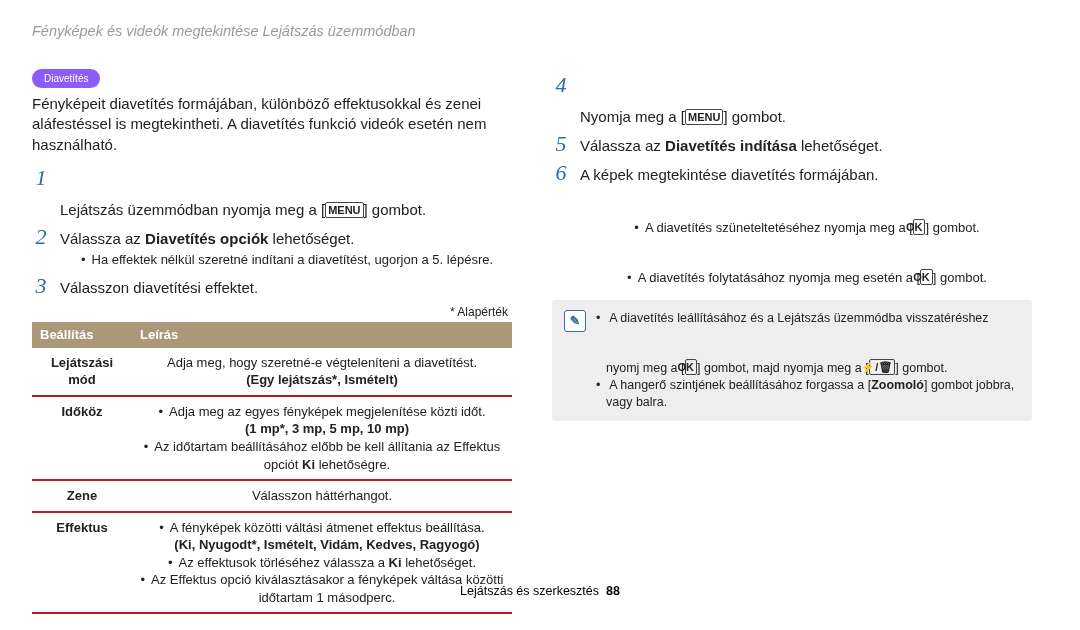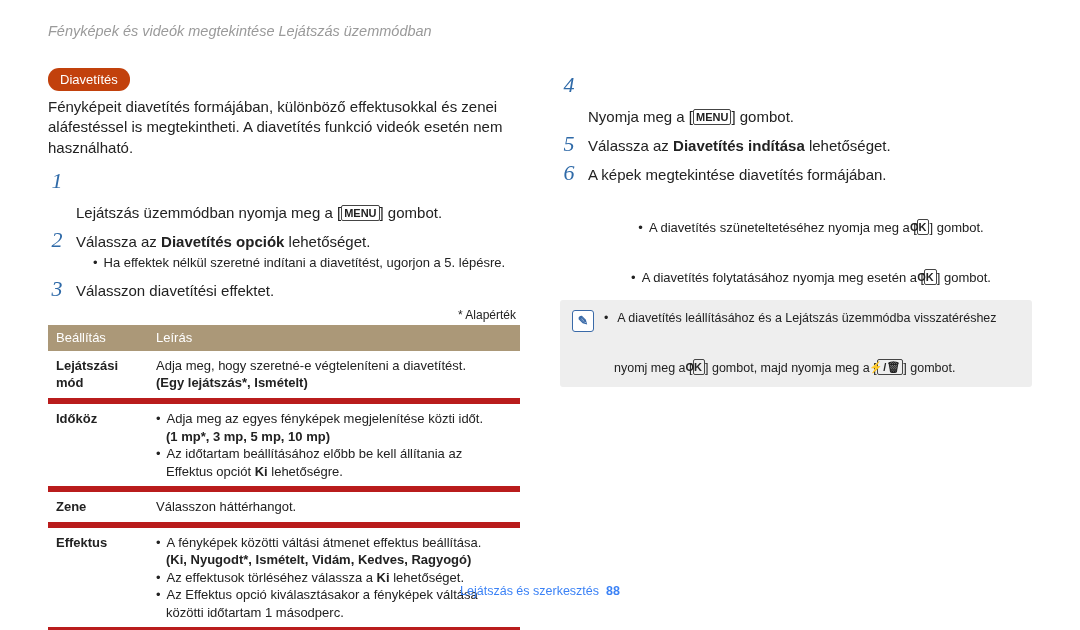--- a/index.html
+++ b/index.html
@@ -1,41 +1,41 @@
 <!DOCTYPE html>
 <html><head>
 <meta charset="utf-8">
 <style>
   html,body{margin:0;padding:0;width:1080px;height:630px;font-family:Arial,Helvetica,sans-serif;background:#fff;color:#222;font-size:14px;line-height:1.35;}
-  .page{padding:22px 48px 0 48px;position:relative;height:608px;box-sizing:border-box;}
+  .page{padding:22px 48px 0 32px;position:relative;height:608px;box-sizing:border-box;}
   .header{font-style:italic;color:#9a9a9a;font-size:14.5px;margin-bottom:26px;}
   .cols{display:flex;gap:40px;}
   .col{flex:1;min-width:0;}
-  .chip{display:inline-block;background:#c2410c;color:#fff;border-radius:11px;padding:3px 12px;font-size:13px;margin-bottom:6px;}
+  .chip{display:inline-block;background:#8b5cf6;color:#fff;border-radius:11px;padding:3px 12px;font-size:10px;margin-bottom:6px;}
   .intro{font-size:15px;margin:0 0 12px 0;}
   .step{display:flex;gap:10px;margin:6px 0 2px 0;align-items:flex-start;}
   .n{font-style:italic;font-family:Georgia,serif;font-size:22px;color:#2f6aa8;line-height:1;width:18px;text-align:center;flex-shrink:0;}
   .s{font-size:15px;padding-top:3px;}
   .bullets{margin:2px 0 6px 30px;font-size:13px;}
   .bullets div{text-indent:-10px;padding-left:10px;text-align:center;}
   .bullets div::before{content:"•";margin-right:6px;}
   .def{font-size:12px;text-align:right;margin:6px 4px 2px 0;}
   table{width:100%;border-collapse:collapse;font-size:13px;}
-  th{background:#ab9878;color:#fff;text-align:left;padding:4px 8px;font-weight:normal;}
-  td{padding:6px 8px;vertical-align:top;border-bottom:6px solid #b91c1c;}
+  th{background:#ab9878;color:#fff;text-align:left;padding:4px 8px;font-weight:bold;}
+  td{padding:6px 8px;vertical-align:top;border-bottom:2px solid #b91c1c;text-align:center;}
   td:first-child{font-weight:bold;width:84px;}
   .opts{font-weight:bold;}
   .cell-bullets div{text-indent:-10px;padding-left:10px;}
   .cell-bullets div::before{content:"•";margin-right:6px;}
   .note{display:flex;gap:10px;background:#eee;border-radius:3px;padding:10px 12px;margin-top:14px;font-size:12.5px;}
   .note-icon{width:20px;height:20px;border-radius:3px;background:#fff;border:1px solid #3a6aa8;color:#3a6aa8;display:flex;align-items:center;justify-content:center;font-weight:bold;flex-shrink:0;}
   .note-body div{text-indent:-10px;padding-left:10px;}
   .note-body div::before{content:"•";margin-right:6px;}
   .btn-box{display:inline-block;border:1px solid #444;border-radius:2px;padding:0 2px;font-size:11px;line-height:14px;vertical-align:1px;font-weight:bold;margin-top:32px;}
-  .footer{position:absolute;bottom:8px;left:0;right:0;text-align:center;color:#3b82f6;font-size:12.5px;}
+  .footer{position:absolute;bottom:8px;left:0;right:0;text-align:center;color:#000000;font-size:12.5px;}
 </style>
 </head>
 <body>
 
 <div class="page">
   <div class="header">Fényképek és videók megtekintése Lejátszás üzemmódban</div>
 
   <div class="cols">
 
     <div class="col">
@@ -131,20 +131,23 @@
         <div><span>A diavetítés szüneteltetéséhez nyomja meg a [</span><span class="btn-box">OK</span><span>] gombot.</span></div>
         <div><span>A diavetítés folytatásához nyomja meg esetén a [</span><span class="btn-box">OK</span><span>] gombot.</span></div>
       </div>
 
       <div class="note">
         <div class="note-icon">✎</div>
         <div class="note-body">
           <div>
             <span>A diavetítés leállításához és a Lejátszás üzemmódba visszatéréshez nyomj meg a [</span><span class="btn-box">OK</span><span>] gombot, majd nyomja meg a [</span><span class="btn-box">⚡/🗑</span><span>] gombot.</span>
           </div>
+          <div>
+            <span>A hangerő szintjének beállításához forgassa a [</span><b>Zoomoló</b><span>] gombot jobbra, vagy balra.</span>
+          </div>
         </div>
       </div>
     </div>
   </div>
 
   <div class="footer">
     <span>Lejátszás és szerkesztés</span>&nbsp;&nbsp;<b>88</b>
   </div>
 </div>
 

